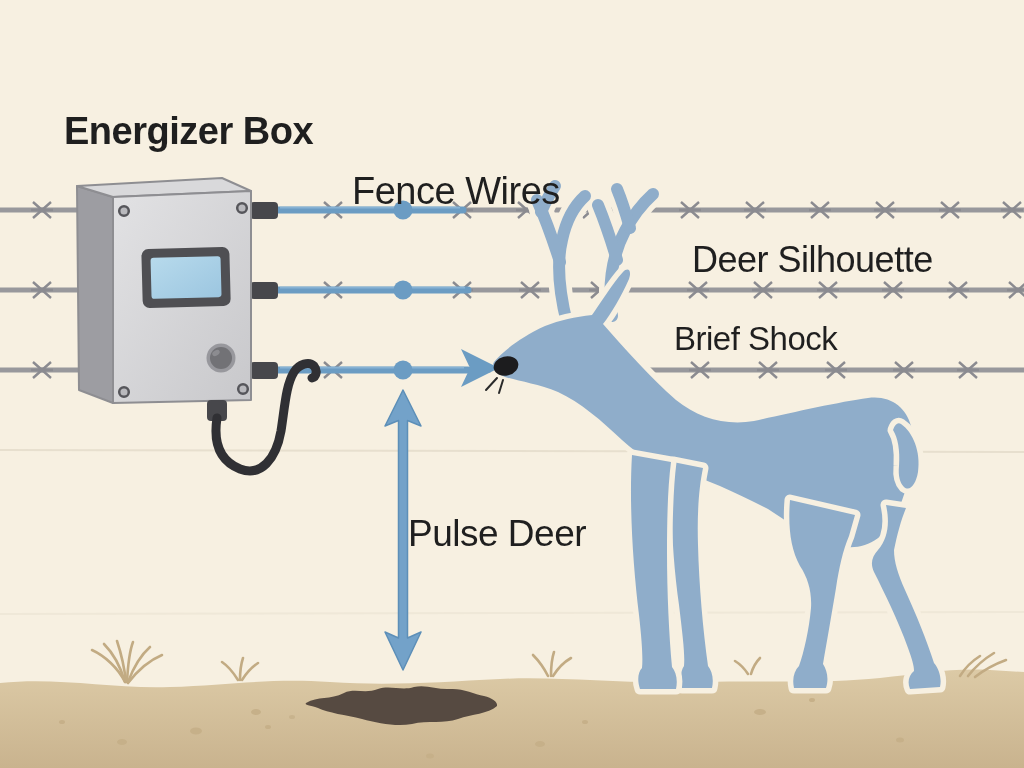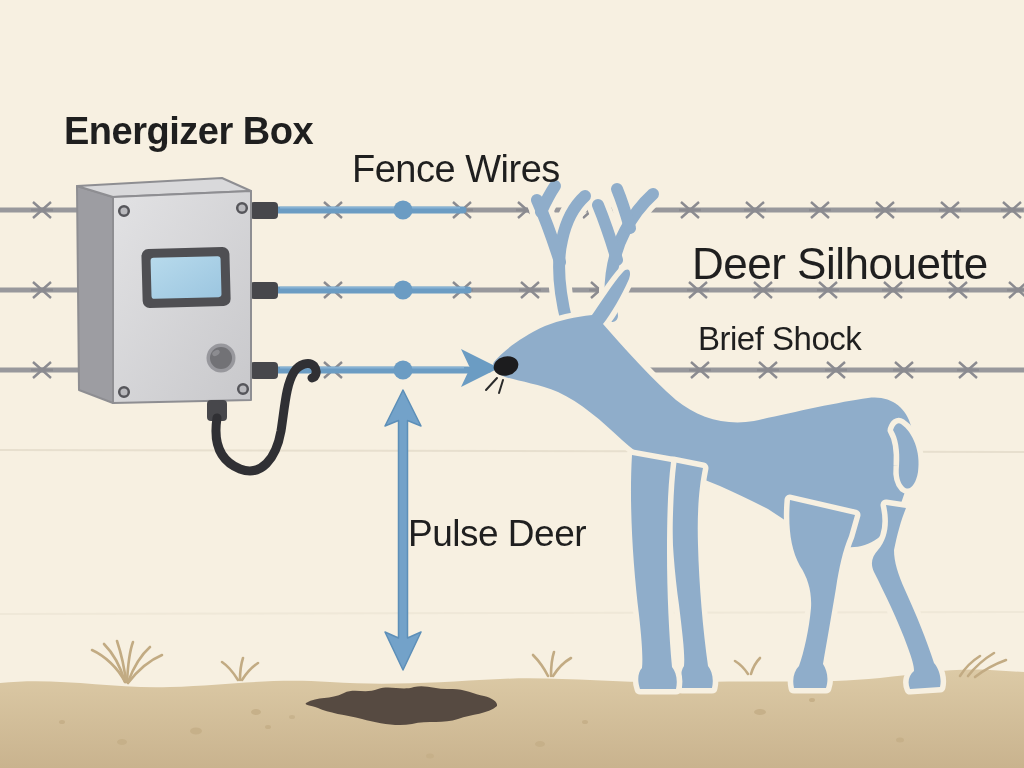--- a/index.html
+++ b/index.html
@@ -2,23 +2,23 @@
 <html style="--bg: #f7f0e1; --text: #1f1f1f; --wire-gray: #98989c; --barb-gray: #8b8b90; --wire-blue: #6b9cc3; --wire-highlight: #8fb8d8; --arrow-blue: #73a2c9; --arrow-edge: #5d8fb8; --deer-blue: #8fadca; --halo: #f7f0e1; --nose: #1c1c1e; --spark: #2a2a2a; --ground-top: #dccaa6; --ground-bottom: #c9b38e; --hole: #564a41; --grass: #c2ab83; --pebble: #c6b089; --box-front-1: #e2e2e4; --box-front-2: #c8c8cb; --box-side: #9d9da2; --box-top: #d9d9db; --box-outline: #8e8e92; --screw-fill: #b9b9bd; --screw-ring: #56565b; --screen-frame: #4f4f53; --screen-1: #b7daec; --screen-2: #9cc6e0; --knob: #727276; --knob-ring: #98989d; --connector: #47474b; --cable: #303034;"><head>
 <meta charset="utf-8">
 <style>
   html,body{margin:0;padding:0;background:#f7f0e1;}
   #stage{position:relative;width:1024px;height:768px;overflow:hidden;
          font-family:"Liberation Sans", sans-serif;}
   #scene{position:absolute;inset:0;}
   .label{position:absolute;color:var(--text,#1f1f1f);font-weight:500;
          letter-spacing:-0.5px;white-space:nowrap;line-height:1;}
   #lbl-energizer{left:64px;top:112px;font-size:38px;font-weight:bold;}
-  #lbl-fence{left:352px;top:150px;font-size:38px;}
-  #lbl-deer{left:692px;top:242px;font-size:44px;}
-  #lbl-shock{left:674px;top:322px;font-size:33px;margin-left:24px;}
+  #lbl-fence{left:352px;top:172px;font-size:38px;}
+  #lbl-deer{left:692px;top:242px;font-size:36px;}
+  #lbl-shock{left:674px;top:322px;font-size:33px;}
   #lbl-pulse{left:408px;top:515px;font-size:37px;}
 
   
   .wire{stroke:var(--wire-gray,#98989c);stroke-width:5;fill:none;}
   .barb{stroke:var(--barb-gray,#8b8b90);stroke-width:2.4;fill:none;}
   .barbknot{fill:var(--barb-gray,#8b8b90);}
   .bluewire{stroke:var(--wire-blue,#6b9cc3);stroke-width:7;fill:none;stroke-linecap:round;}
   .bluehl{stroke:var(--wire-highlight,#8fb8d8);stroke-width:1.6;fill:none;opacity:.8;}
   .dot{fill:var(--wire-blue,#6b9cc3);}
   .arrowfill{fill:var(--wire-blue,#6b9cc3);}

